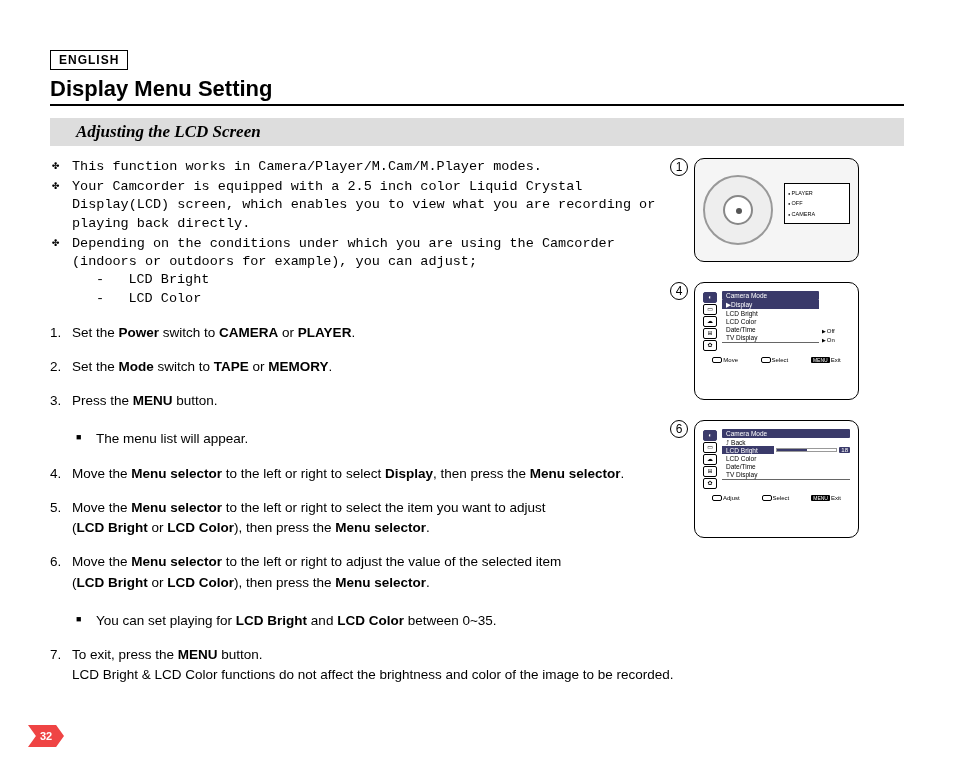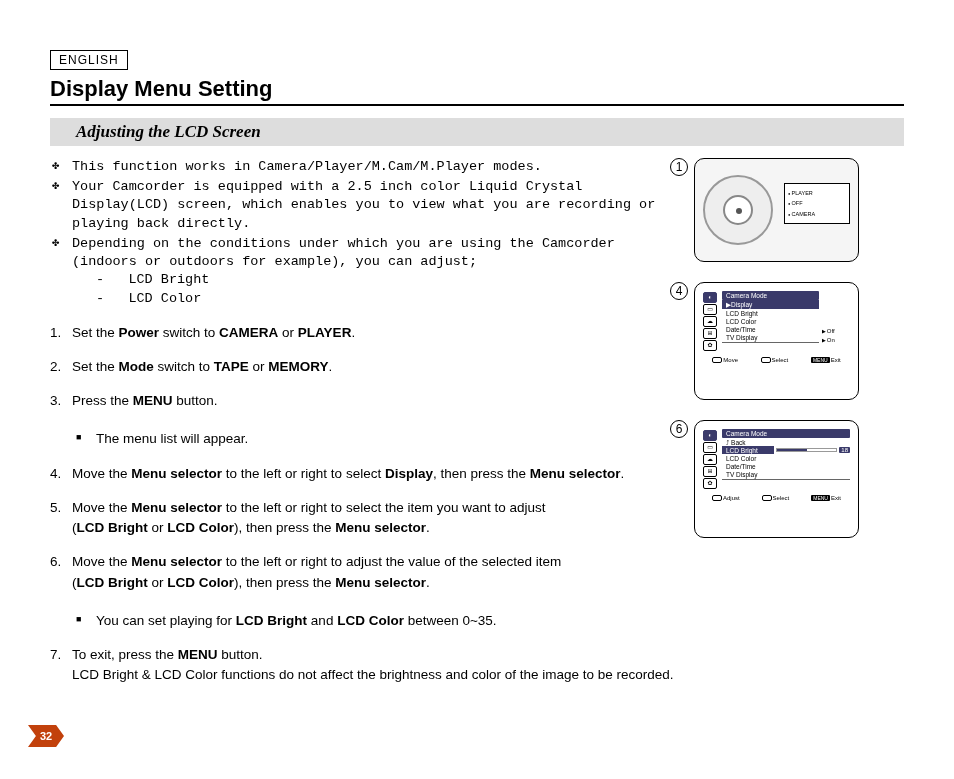--- a/index.html
+++ b/index.html
@@ -1,17 +1,17 @@
 <!DOCTYPE html>
 <html><head>
 <meta charset="utf-8">
 <style>
   * { box-sizing: border-box; margin: 0; padding: 0; }
   body { font-family: Arial, Helvetica, sans-serif; background: #fff; width: 954px; height: 779px; position: relative; padding: 50px 50px 40px 50px; color: #000; }
-  .lang-box { display: inline-block; border: 1.5px solid #000; padding: 2px 8px; font-size: 12px; font-weight: normal; letter-spacing: 1px; margin-bottom: 6px; }
+  .lang-box { display: inline-block; border: 1.5px solid #000; padding: 2px 8px; font-size: 12px; font-weight: bold; letter-spacing: 1px; margin-bottom: 6px; }
   .title { font-size: 22px; font-weight: bold; margin-bottom: 2px; }
   .hr { border-top: 2px solid #000; margin-bottom: 12px; }
   .subtitle-band { background: #ddd; padding: 4px 10px 4px 26px; font-style: italic; font-family: 'Times New Roman', serif; font-size: 17px; font-weight: bold; border-left: 0 solid #000; margin-bottom: 12px; }
   .content { display: flex; gap: 20px; }
   .left { flex: 1; font-size: 13.5px; line-height: 1.35; }
   .right { width: 210px; }
   .bullets { padding-left: 22px; margin-bottom: 16px; font-family: Liberation Mono, monospace; }
   .bullets li { list-style: none; position: relative; margin-bottom: 2px; }
   .bullets li::before { content: "✤"; position: absolute; left: -20px; top: 0; font-size: 12px; }
   .sublist { padding-left: 24px; }
@@ -50,21 +50,21 @@
   .rhs-col div::before { content:"▶"; font-size:5px; margin-right:1px; }
   .slider-row { display:flex; align-items:center; gap:2px; }
   .slider { flex:1; height:4px; border:1px solid #999; position:relative; }
   .slider .fill { position:absolute; left:0; top:0; bottom:0; width:50%; background:#3a3a6a; }
   .slider-val { font-size:6px; background:#3a3a6a; color:#fff; padding:0 2px; border-radius:1px; }
   .foot-row { display:flex; justify-content:space-around; font-size:6px; margin-top:6px; align-items:center; gap:4px; }
   .foot-row .btn-icon { display:inline-block; width:10px; height:6px; border:1px solid #000; border-radius:2px; vertical-align:middle; margin-right:1px; }
   .foot-row .menu-btn { background:#000; color:#fff; font-size:5px; padding:0 2px; border-radius:1px; margin-right:1px; }
 
   .page-badge { position: absolute; left: 28px; bottom: 30px; width: 40px; height: 24px; }
-  .page-badge .shape { position:absolute; width:36px; height:22px; background:#c2410c; clip-path: polygon(0 0, 78% 0, 100% 50%, 78% 100%, 0 100%, 22% 50%); color:#fff; font-size:11px; font-weight:bold; text-align:center; line-height:22px; }
+  .page-badge .shape { position:absolute; width:36px; height:22px; background:#ef4444; clip-path: polygon(0 0, 78% 0, 100% 50%, 78% 100%, 0 100%, 22% 50%); color:#fff; font-size:11px; font-weight:bold; text-align:center; line-height:22px; }
 </style>
 </head>
 <body>
 
 
 
 <div class="lang-box">ENGLISH</div>
 <div class="title">Display Menu Setting</div>
 <div class="hr"></div>
 <div class="subtitle-band">Adjusting the LCD Screen</div>

